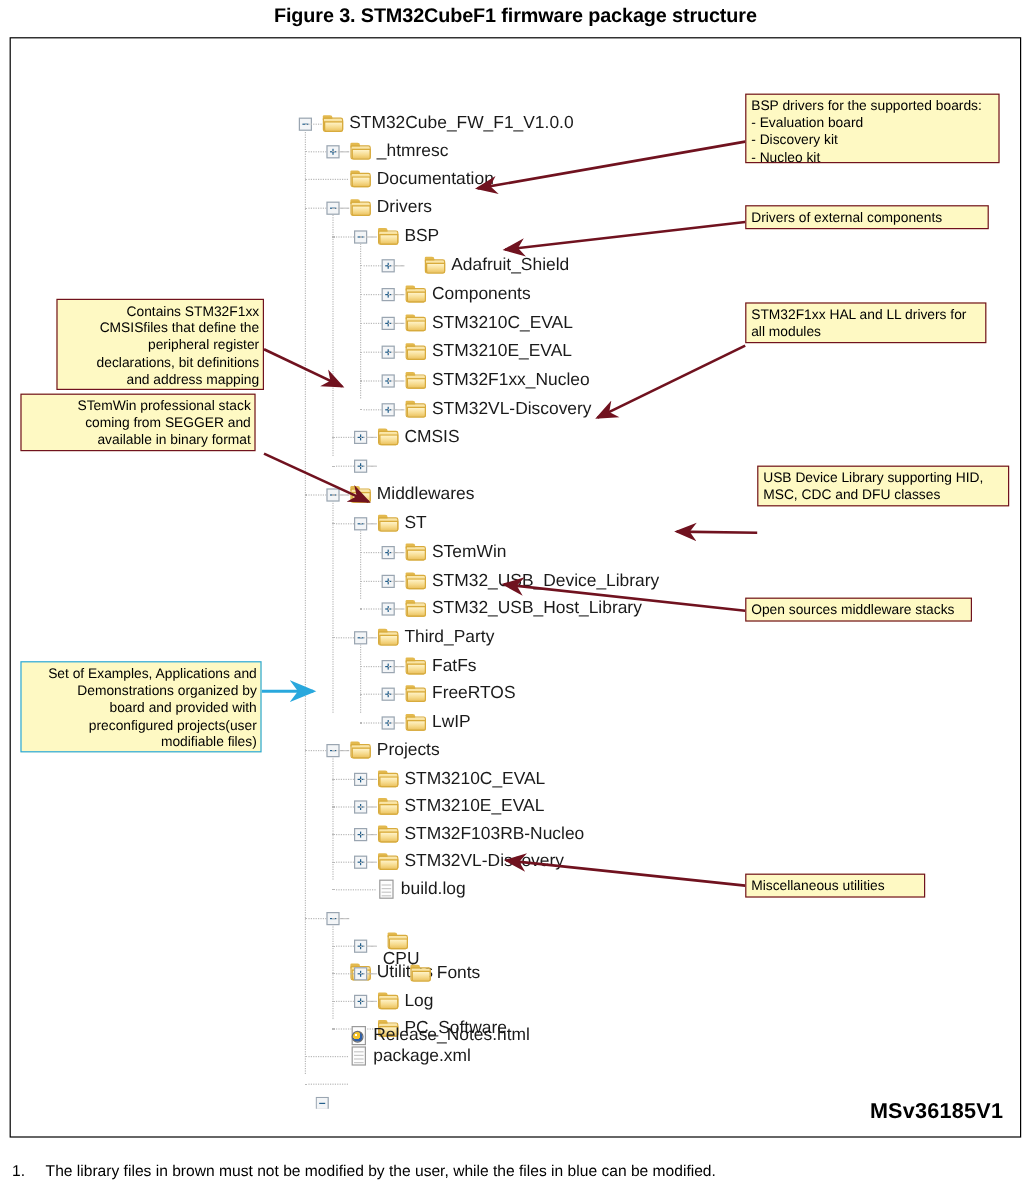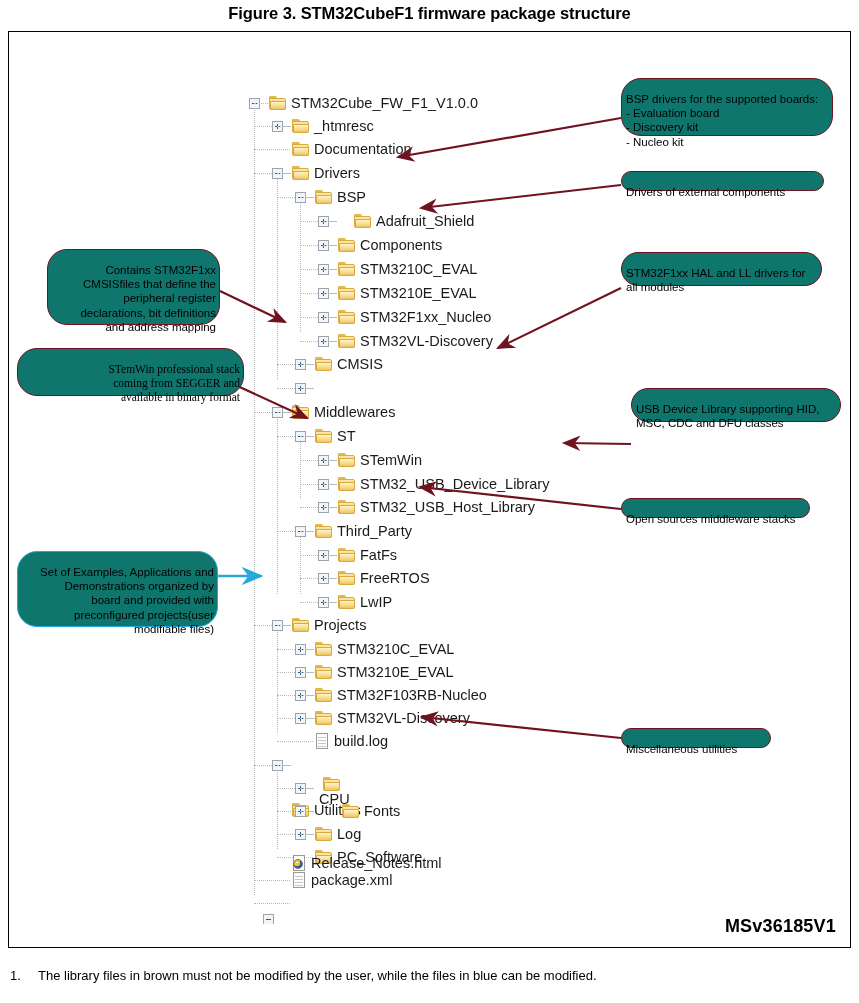--- a/index.html
+++ b/index.html
@@ -150,26 +150,25 @@
     width:10px;height:10px;
     border-radius:50%;
     background:radial-gradient(circle at 35% 32%, #fff 0 12%, #f4c32a 13% 46%, #2f5fa8 47% 100%);
     border:1px solid #6d6d6d;
     box-sizing:border-box;
   }
   
   .callout{
     position:absolute;
     box-sizing:border-box;
-    background:#0f766e;
+    background:#fef9c3;
     font-size:11.5px;
     line-height:14.2px;
-    padding:13px 3px 2px 4px;
+    padding:3px 3px 2px 4px;
     color:#000;
-    border-radius:20px;
   }
   .callout.brown{border:1.6px solid #70121f;}
   .callout.blue{border:1.6px solid #29a8dd;}
   .callout.right-text{text-align:right;}
   
   #arrows{
     position:absolute;left:0;top:0;
     width:843px;height:917px;
     pointer-events:none;
   }
@@ -628,21 +627,21 @@
     </div>
 
   <div class="callout brown right-text" style="left:38px;top:217px;width:173px;height:76px;">
       <div>Contains STM32F1xx</div>
       <div>CMSISfiles that define the</div>
       <div>peripheral register</div>
       <div>declarations, bit definitions</div>
       <div>and address mapping</div>
     </div>
 
-  <div class="callout brown right-text" style="left:8px;top:316px;width:227px;height:48px;font-family:Liberation Serif, serif;">
+  <div class="callout brown right-text" style="left:8px;top:296px;width:196px;height:48px;">
       <div>STemWin professional stack</div>
       <div>coming from SEGGER and</div>
       <div>available in binary format</div>
     </div>
 
   <div class="callout blue right-text" style="left:8px;top:519px;width:201px;height:76px;">
       <div>Set of Examples, Applications and</div>
       <div>Demonstrations organized by</div>
       <div>board and provided with</div>
       <div>preconfigured projects(user</div>

